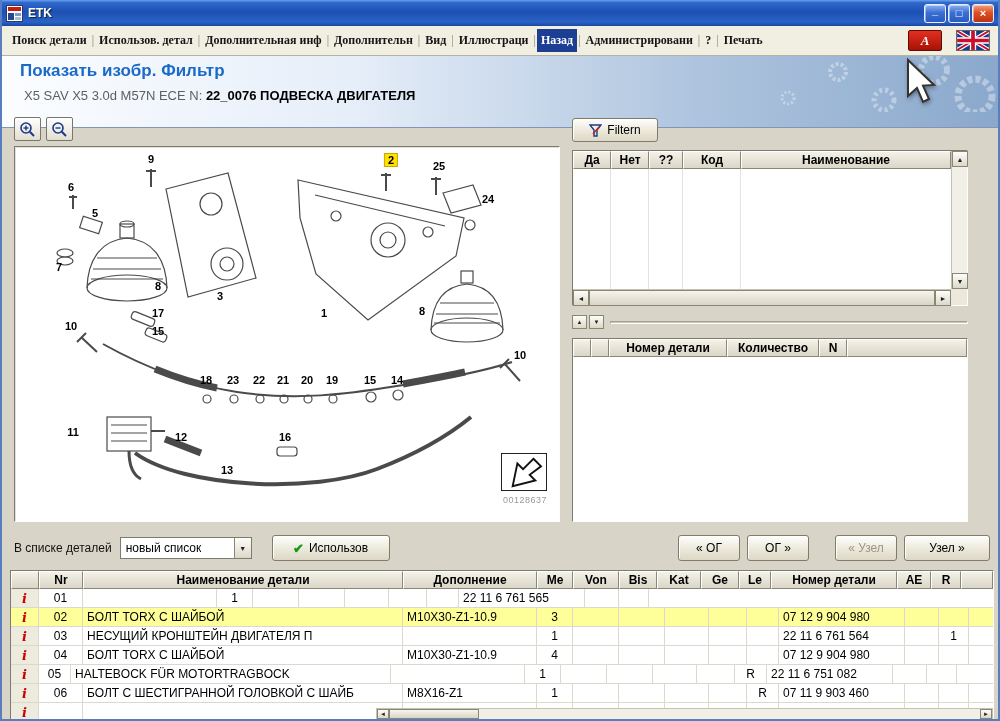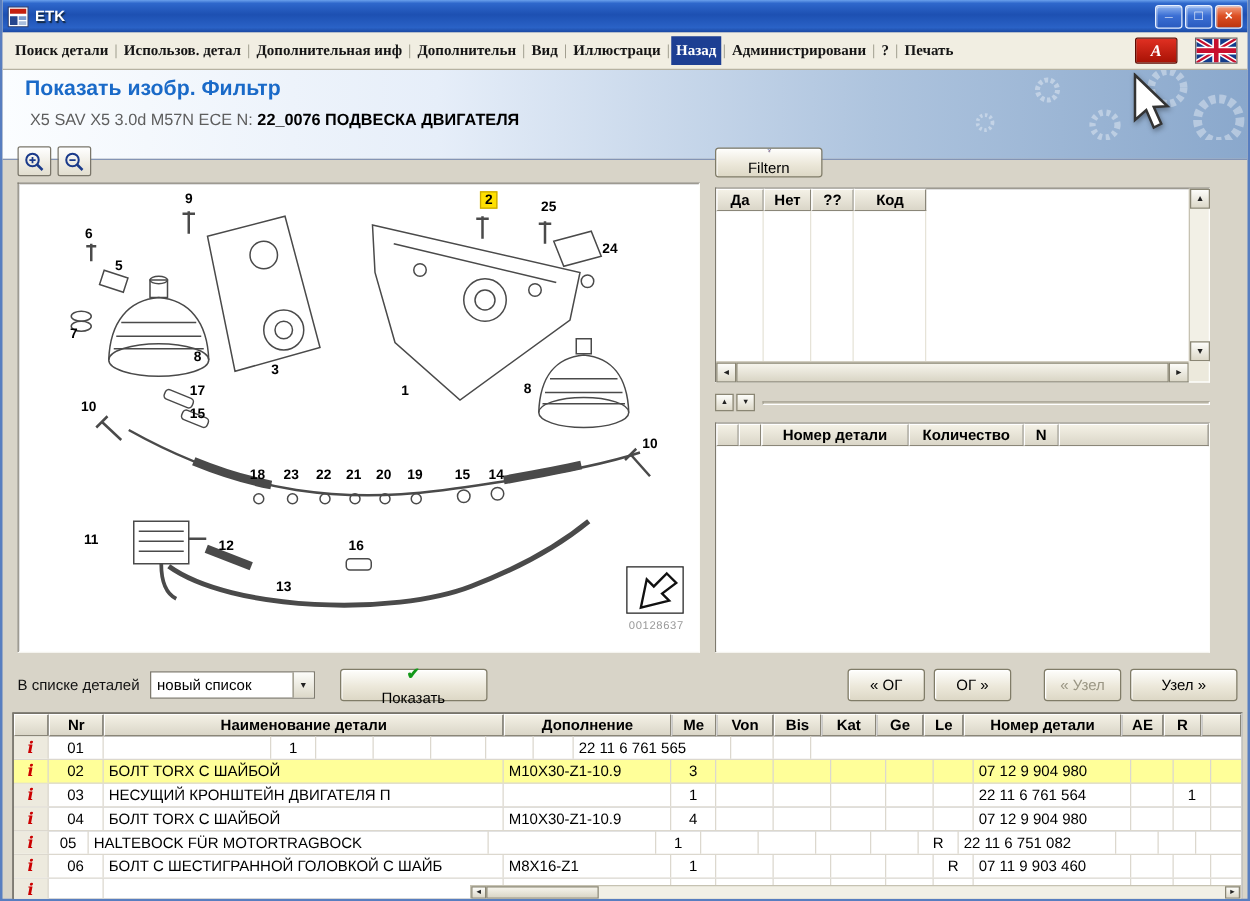--- a/index.html
+++ b/index.html
@@ -56,21 +56,21 @@
   .callout.hl { background:var(--hl,#ffe000); padding:0 3px; border:1px solid #c8a800; }
   .direction-box { position:absolute; left:486px; top:306px; width:46px; height:38px; background:#fff; border:1px solid #222;
     display:flex; align-items:center; justify-content:center; }
   .watermark { position:absolute; left:488px; top:348px; font-size:9px; color:#9a9a9a; letter-spacing:.5px; }
 
   
   .right-panel { position:absolute; left:566px; top:112px; width:428px; height:410px; }
   .btn { font-family:"Liberation Sans",sans-serif; font-size:12px; color:#000;
     background:linear-gradient(180deg,#fefefc,#ece8da 55%,#ddd8c6); border:1px solid #807c68; border-radius:3px;
     height:24px; display:inline-flex; align-items:center; justify-content:center; gap:5px; padding:0 10px; cursor:pointer;
-    box-shadow:inset 1px 1px 0 #ffffff;flex-direction:column; }
+    box-shadow:inset 1px 1px 0 #ffffff; }
   .btn.disabled { color:#9a9684; }
   .filtern { position:absolute; left:4px; top:6px; width:86px; }
   .rtable { position:absolute; left:4px; background:#fff; }
   .t-head { display:flex; height:30px; }
   .th { background:linear-gradient(180deg,#f4f1e6,#dad6c8); border:1px solid; border-color:#fff #8a8678 #8a8678 #fff;
     font-weight:bold; font-size:12px; display:flex; align-items:center; justify-content:center; height:18px; overflow:hidden; white-space:nowrap; }
   #t1 { top:38px; width:396px; height:156px; }
   #t1 .t-head { margin-right:16px; }
   .t1-body { position:absolute; left:0; top:18px; right:16px; bottom:16px; display:flex; background:#fff; }
   .gridcol { border-right:1px solid #e6e3d8; height:100%; }
@@ -325,20 +325,21 @@
         </svg>
       <span>Filtern</span>
     </button>
 
     <div class="rtable sunken" id="t1">
       <div class="t-head" id="t1-head">
           <div class="th" style="width: 38px;">Да</div>
           <div class="th" style="width: 38px;">Нет</div>
           <div class="th" style="width: 34px;">??</div>
           <div class="th" style="width: 58px;">Код</div>
+          <div class="th" style="flex: 1 1 0%;">Наименование</div>
         </div>
       <div class="t1-body" id="t1-body">
           <div class="gridcol" style="width: 38px;"></div>
           <div class="gridcol" style="width: 38px;"></div>
           <div class="gridcol" style="width: 34px;"></div>
           <div class="gridcol" style="width: 58px;"></div>
         </div>
       <div class="vscroll">
         <div class="sb">▲</div>
         <div class="sb">▼</div>
@@ -371,21 +372,21 @@
   </div>
 
   <div class="toolbar">
     <span class="tb-label">В списке деталей</span>
     <div class="combo">
       <span class="combo-text">новый список</span>
       <span class="combo-btn">▼</span>
     </div>
     <button class="btn apply">
       <span class="check">✔</span>
-      <span>Показать</span>
+      <span>Использов</span>
     </button>
     <div class="tb-right">
       <button class="btn navbtn">« ОГ</button>
       <button class="btn navbtn">ОГ »</button>
       <span class="gap"></span>
       <button class="btn navbtn disabled">« Узел</button>
       <button class="btn navbtn wide">Узел »</button>
     </div>
   </div>
 

